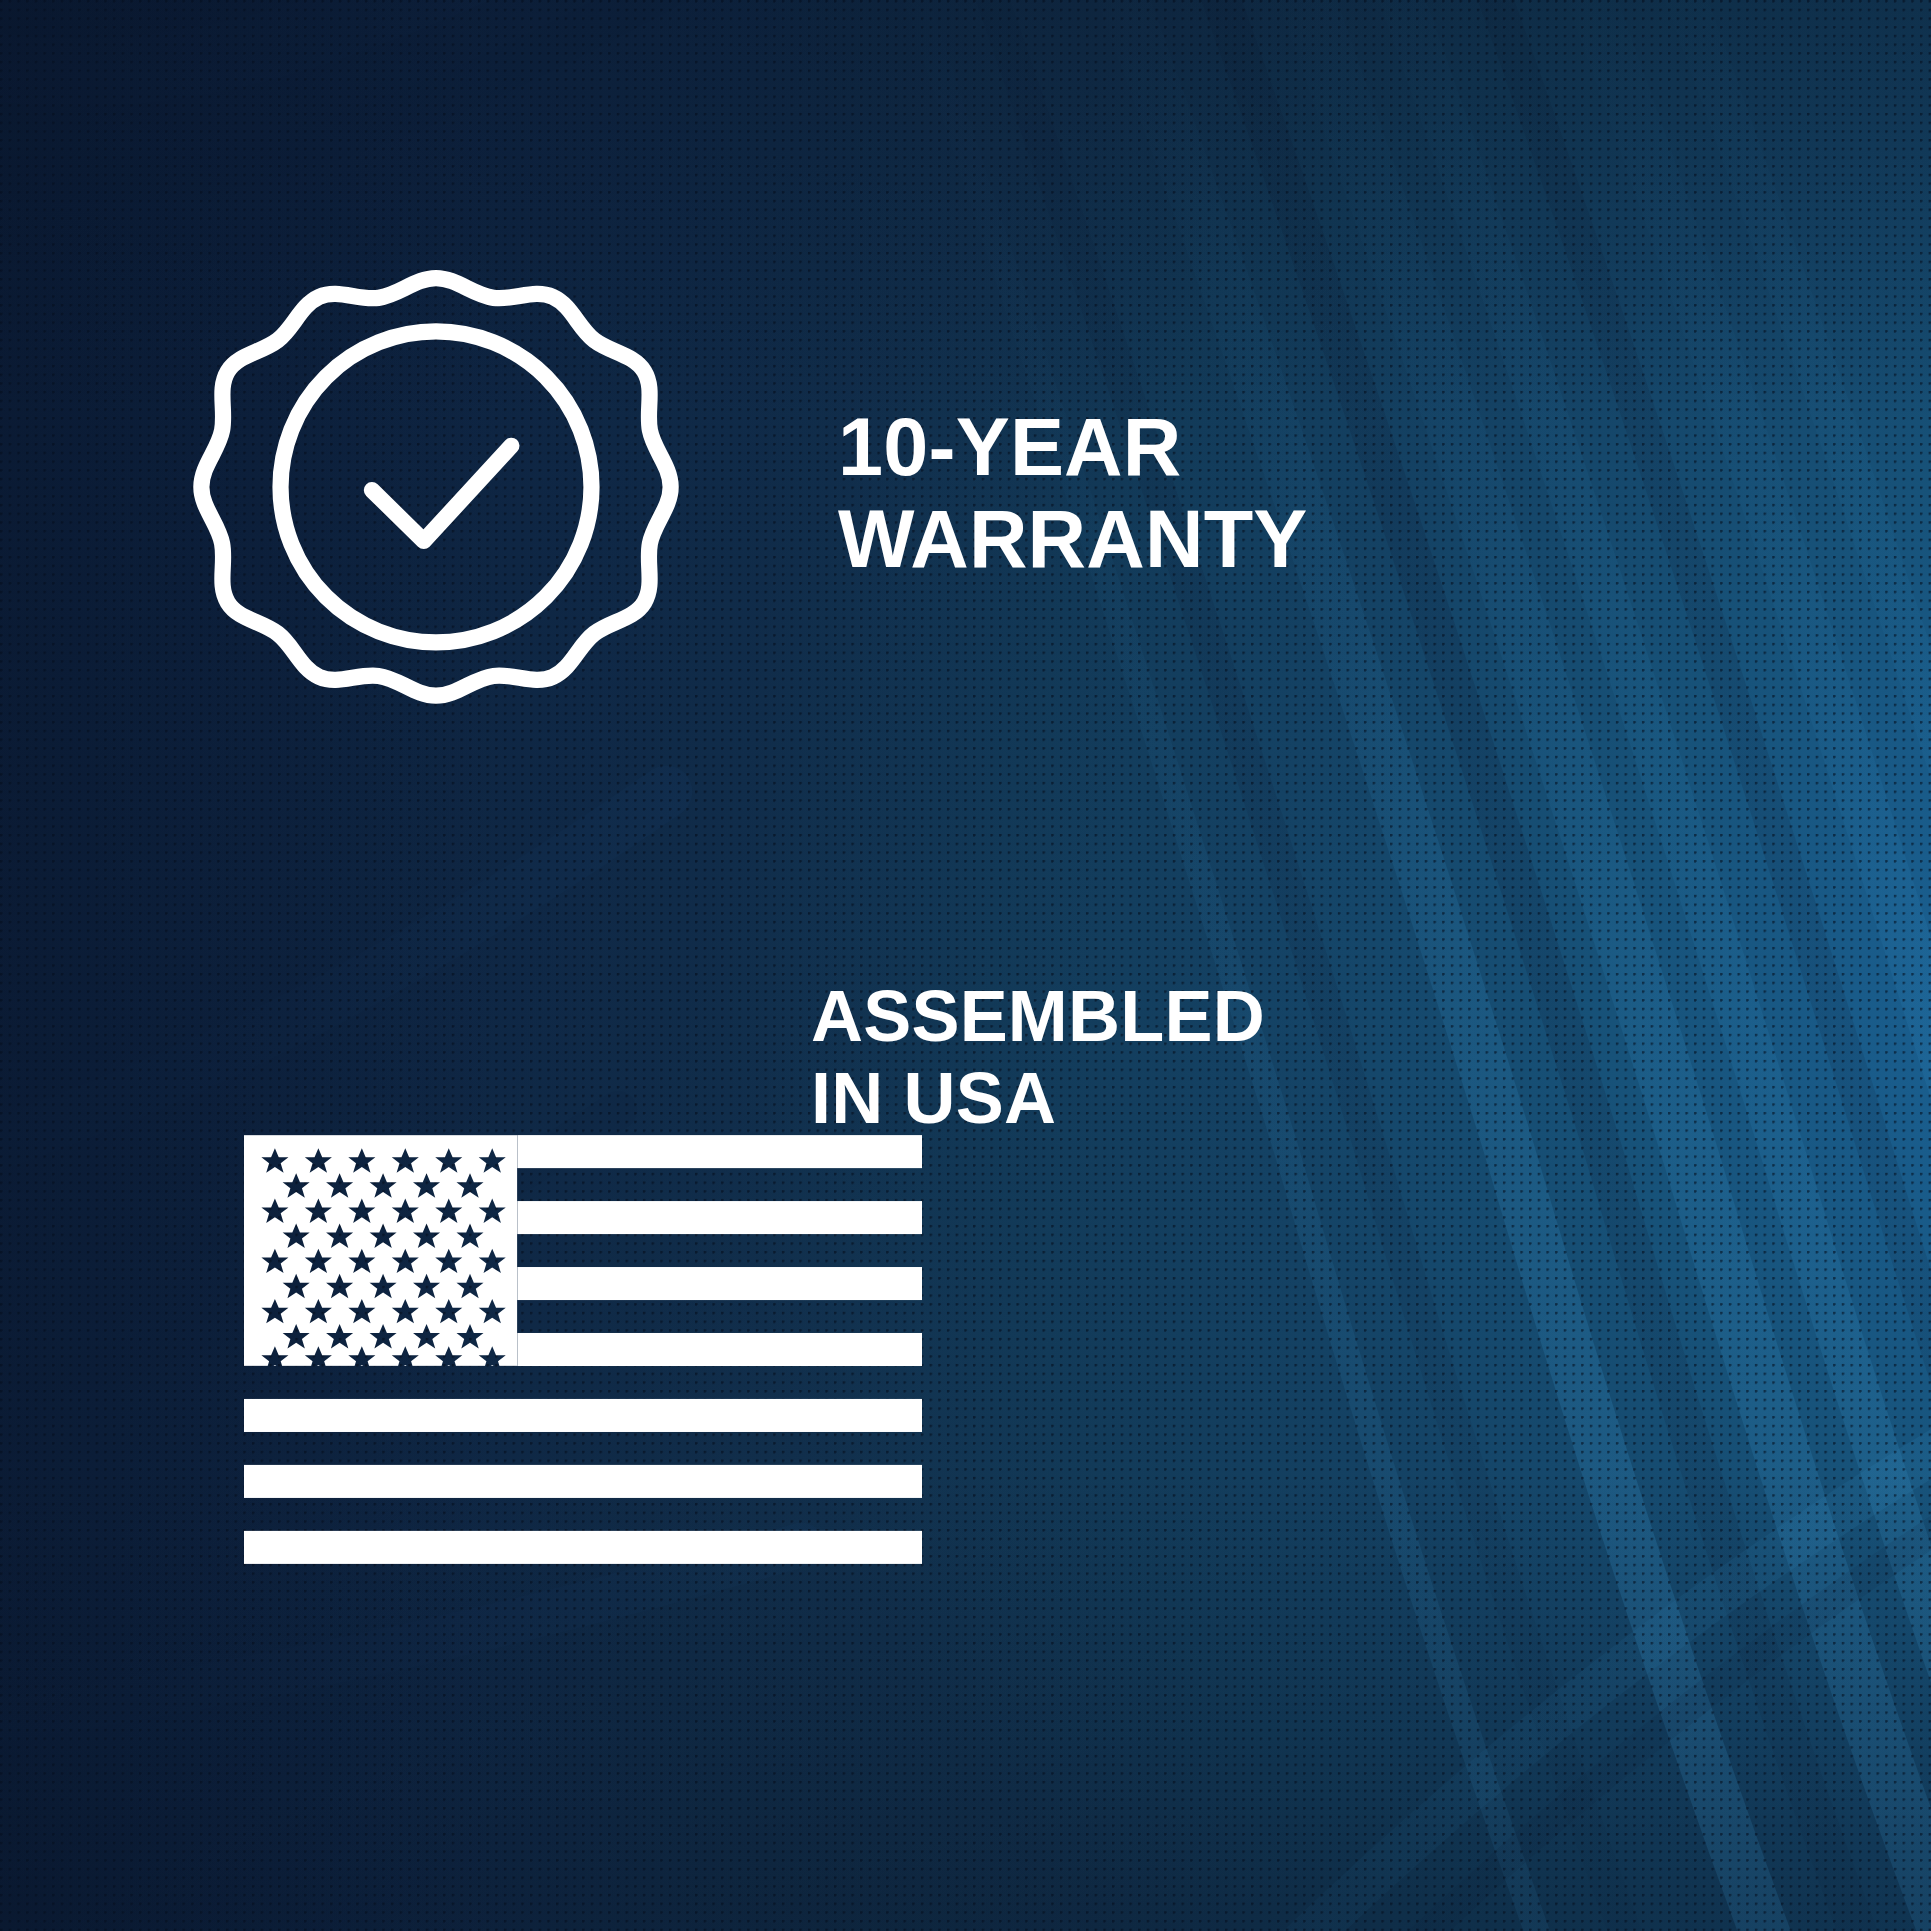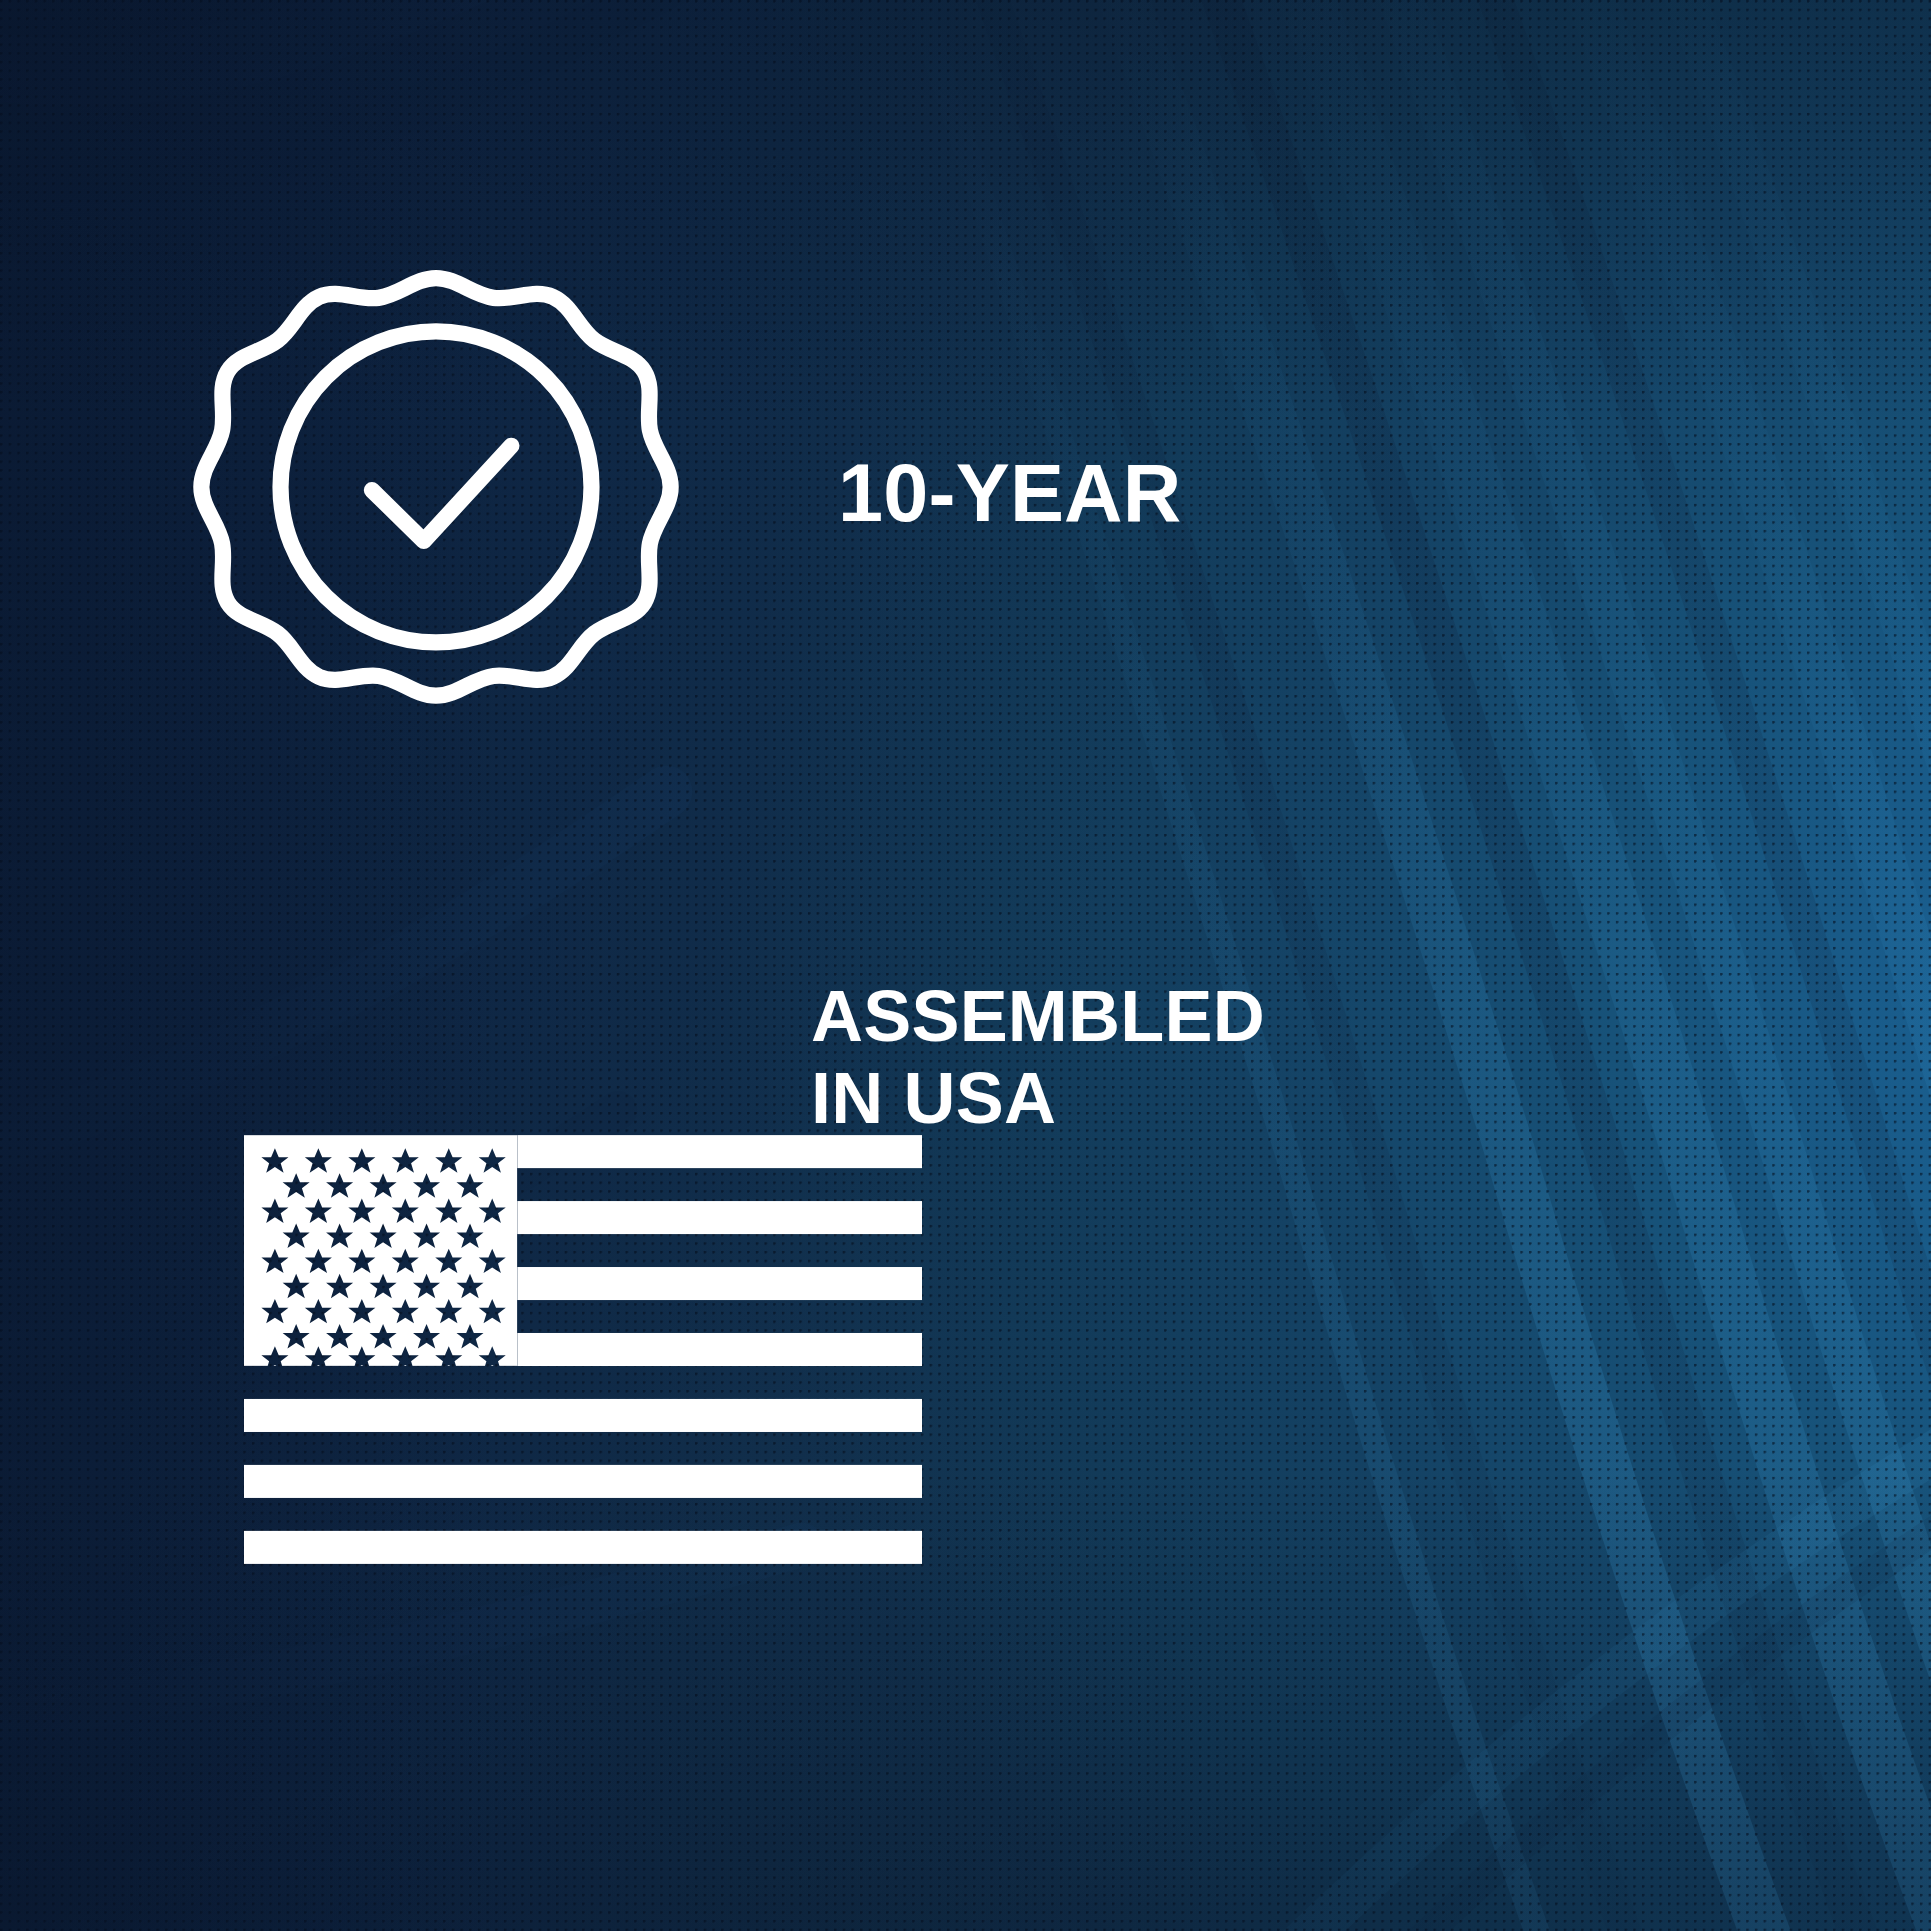--- a/index.html
+++ b/index.html
@@ -198,20 +198,21 @@
 
           <circle cx="130" cy="118.8" r="82.5" stroke-width="8.6"></circle>
 
           <path stroke-width="8.6" d="M96 120.5 L123.5 147.5 L170 97"></path>
         </g>
       </svg>
     </div>
 
     <div class="headline" id="warranty-text">
       <span class="ln">10-YEAR</span>
+      <span class="ln">WARRANTY</span>
     </div>
 
     <div class="flag-wrap">
 
       <svg viewBox="0 0 702 444" aria-hidden="true">
         <defs>
 
           <g id="starglyph">
             <path d="M0,-13.4 L3.95,-4.15 L14.0,-4.15 L6.0,2.05 L9.0,11.9 L0,6.0 L-9.0,11.9 L-6.0,2.05 L-14.0,-4.15 L-3.95,-4.15 Z"></path>
           </g>

